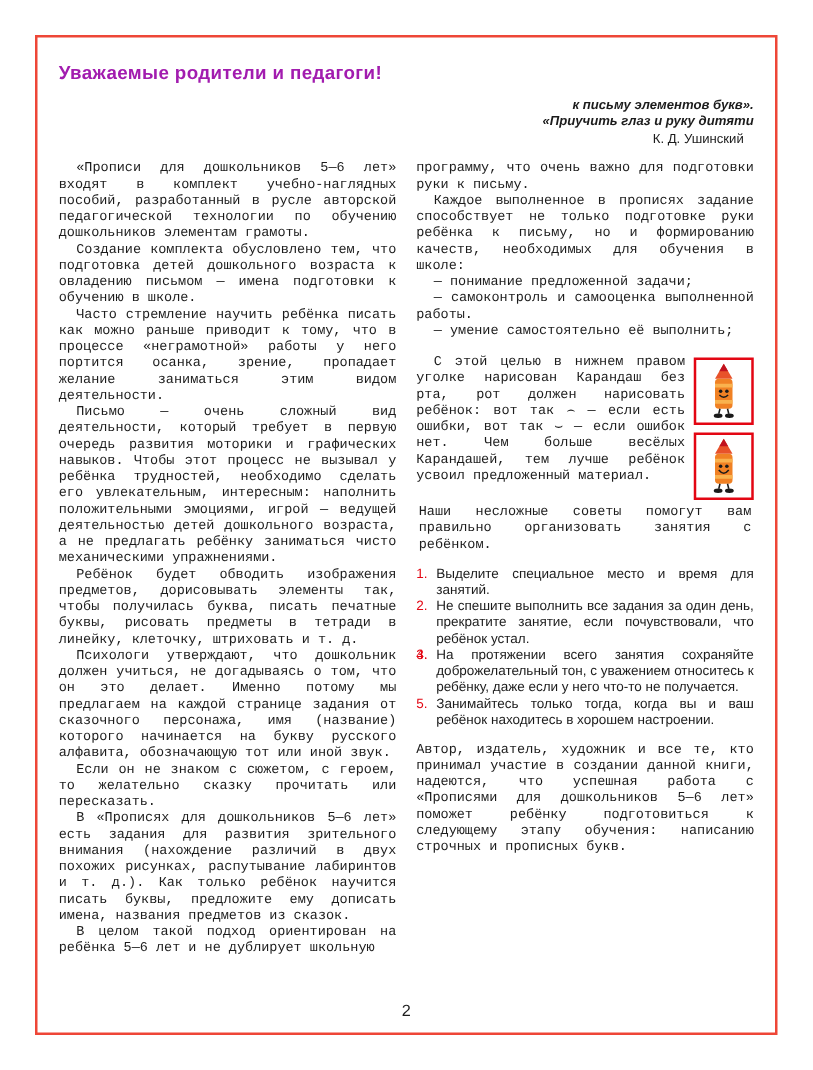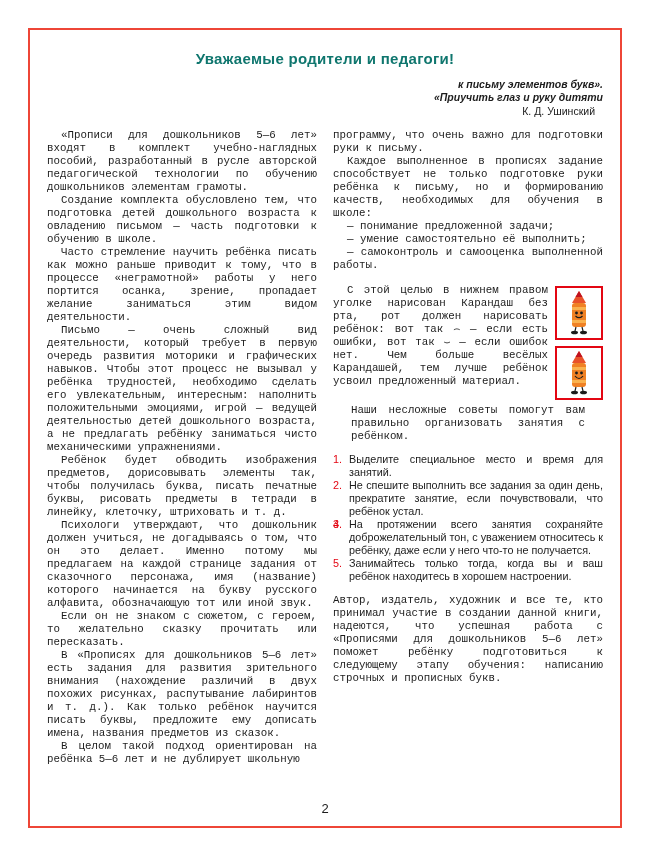--- a/index.html
+++ b/index.html
@@ -16,24 +16,24 @@
     left:28px; top:28px;
     width:594px; height:800px;
     border:2px solid #ee4637;
   }
   .content {
     position:absolute;
     left:47px; top:50px;
     width:556px;
   }
   .title {
-    color:#0f766e;
+    color:#a21caf;
     font-size:15px;
     font-weight:bold;
-    text-align:center;
+    text-align:left;
     letter-spacing:.3px;
     margin-bottom:11px;
   }
   .epigraph {
     text-align:right;
     font-size:10.5px;
     line-height:12.5px;
     margin-bottom:11px;
   }
   .ep-quote { font-style:italic; font-weight:bold; }
@@ -58,21 +58,21 @@
   .pencil-box {
     width:48px; height:54px;
     border:2px solid #e30613;
     background:#ffffff;
     display:flex; align-items:center; justify-content:center;
   }
   .pencil-box + .pencil-box { margin-top:6px; }
   .advice-intro {
     text-align:right;
     text-indent:0;
-    margin:11px 18px 10px;
+    margin:11px 2px 10px;
     clear:right;
   }
   .advice-item {
     position:relative;
     padding-left:16px;
   }
   .advice-num {
     position:absolute;
     left:0; top:0;
     color:#e30613;
@@ -99,36 +99,36 @@
   <div class="epigraph">
     <div class="ep-quote">к письму элементов букв».</div>
     <div class="ep-quote">«Приучить глаз и руку дитяти</div>
     <div class="ep-author">К. Д. Ушинский</div>
   </div>
 
   <div class="columns">
 
     <div class="col">
       <p class="indent">«Прописи для дошкольников 5—6 лет» входят в комплект учебно-наглядных пособий, разработанный в русле авторской педагогической технологии по обучению дошкольников элементам грамоты.</p>
-      <p class="indent">Создание комплекта обусловлено тем, что подготовка детей дошкольного возраста к овладению письмом — часть подготовки к обучению в школе.</p>
+      <p class="indent">Создание комплекта обусловлено тем, что подготовка детей дошкольного возраста к овладению письмом — имена подготовки к обучению в школе.</p>
       <p class="indent">Часто стремление научить ребёнка писать как можно раньше приводит к тому, что в процессе «неграмотной» работы у него портится осанка, зрение, пропадает желание заниматься этим видом деятельности.</p>
       <p class="indent">Письмо — очень сложный вид деятельности, который требует в первую очередь развития моторики и графических навыков. Чтобы этот процесс не вызывал у ребёнка трудностей, необходимо сделать его увлекательным, интересным: наполнить положительными эмоциями, игрой — ведущей деятельностью детей дошкольного возраста, а не предлагать ребёнку заниматься чисто механическими упражнениями.</p>
       <p class="indent">Ребёнок будет обводить изображения предметов, дорисовывать элементы так, чтобы получилась буква, писать печатные буквы, рисовать предметы в тетради в линейку, клеточку, штриховать и т. д.</p>
       <p class="indent">Психологи утверждают, что дошкольник должен учиться, не догадываясь о том, что он это делает. Именно потому мы предлагаем на каждой странице задания от сказочного персонажа, имя (название) которого начинается на букву русского алфавита, обозначающую тот или иной звук.</p>
       <p class="indent">Если он не знаком с сюжетом, с героем, то желательно сказку прочитать или пересказать.</p>
       <p class="indent">В «Прописях для дошкольников 5—6 лет» есть задания для развития зрительного внимания (нахождение различий в двух похожих рисунках, распутывание лабиринтов и т. д.). Как только ребёнок научится писать буквы, предложите ему дописать имена, названия предметов из сказок.</p>
       <p class="indent">В целом такой подход ориентирован на ребёнка 5—6 лет и не дублирует школьную</p>
     </div>
 
     <div class="col">
       <p class="noindent">программу, что очень важно для подготовки руки к письму.</p>
       <p class="indent">Каждое выполненное в прописях задание способствует не только подготовке руки ребёнка к письму, но и формированию качеств, необходимых для обучения в школе:</p>
       <p class="indent">— понимание предложенной задачи;</p>
+      <p class="indent">— самоконтроль и самооценка выполненной работы.</p>
       <p class="indent">— умение самостоятельно её выполнить;</p>
-      <p class="indent">— самоконтроль и самооценка выполненной работы.</p>
 
       <div class="pencil-para">
         <div class="pencil-float">
           <div class="pencil-box">
             <svg width="38" height="46" viewBox="0 0 38 46">
               <polygon points="19,1 26,13 12,13" fill="#e8522a"></polygon>
               <polygon points="19,1 22.5,7 15.5,7" fill="#c1121f"></polygon>
               <rect x="12" y="13" width="14" height="24" rx="3" fill="#f08124"></rect>
               <rect x="12" y="17" width="14" height="3" fill="#f9b24e"></rect>
               <rect x="12" y="30" width="14" height="3" fill="#f9b24e"></rect>

